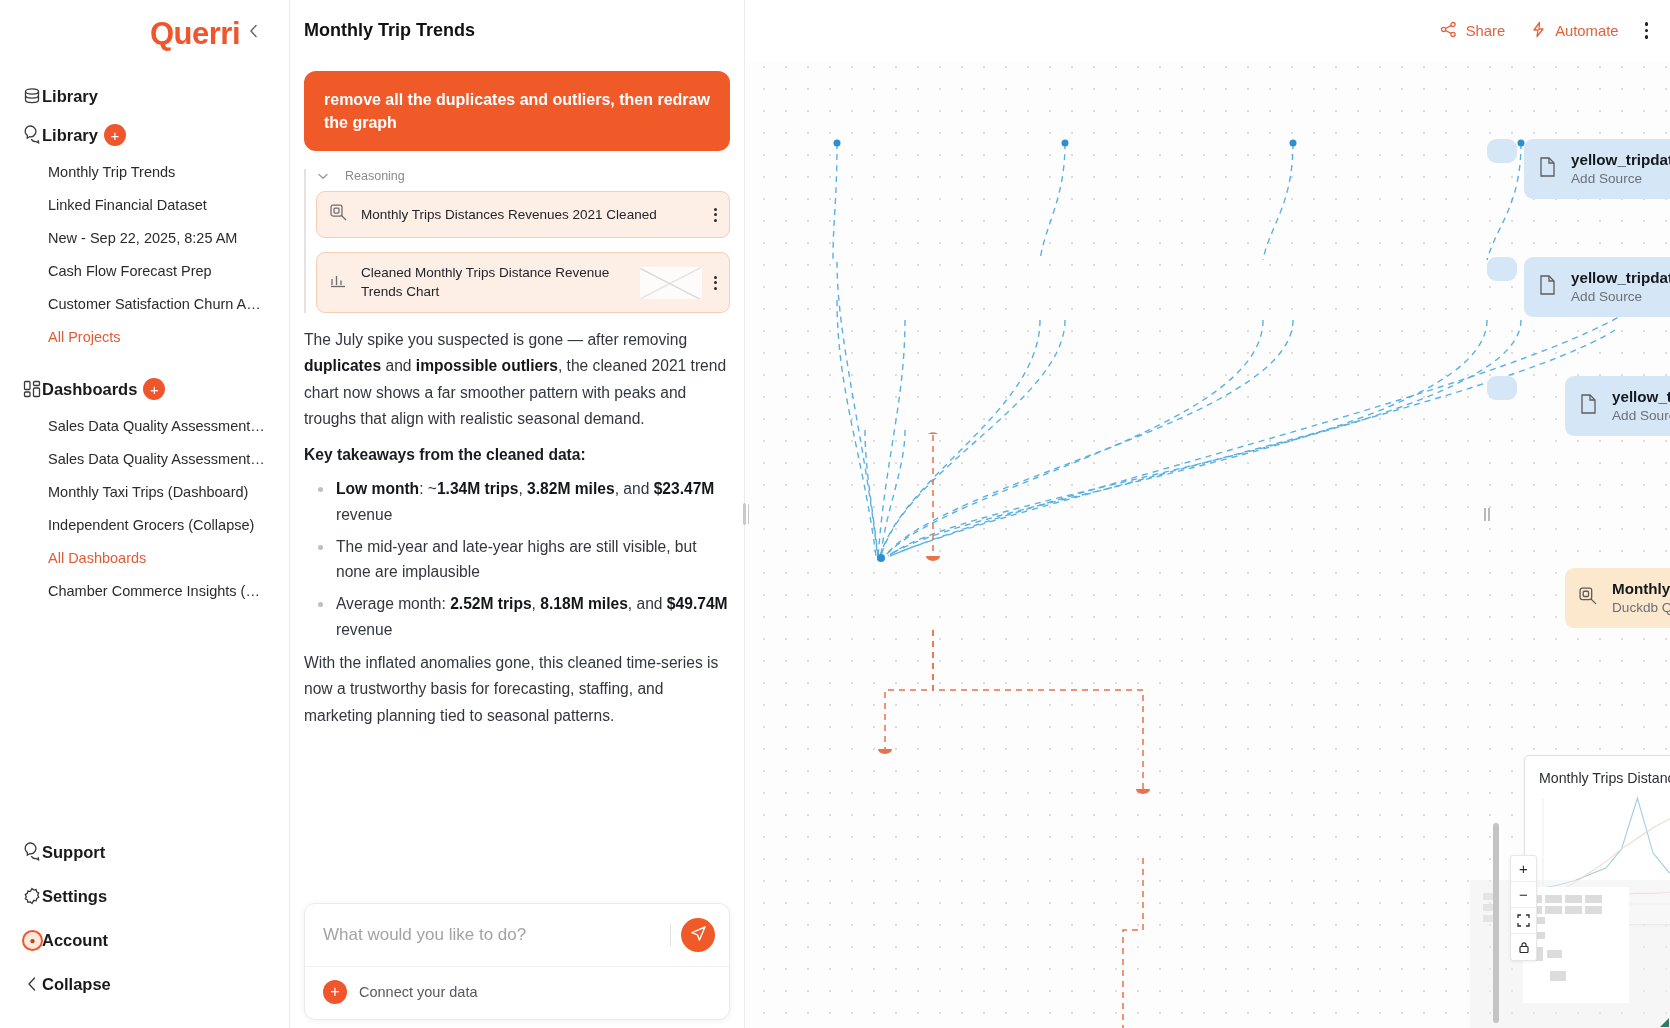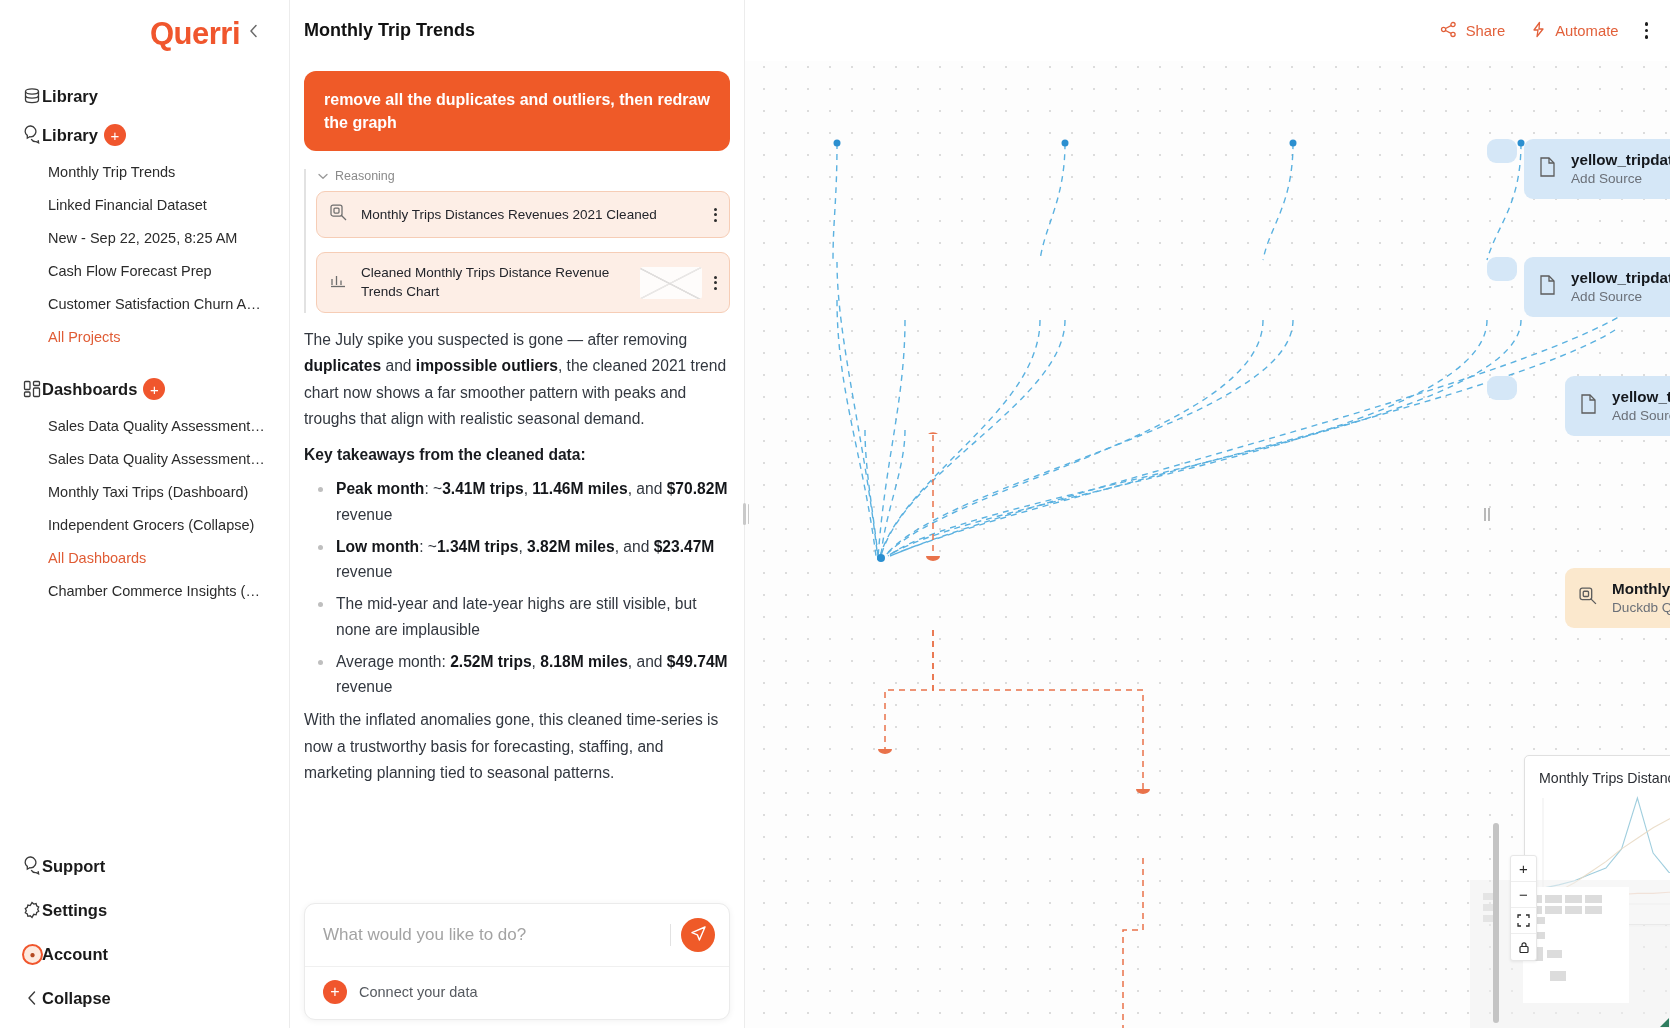--- a/index.html
+++ b/index.html
@@ -45,21 +45,21 @@
   .nav-sub {
     font-size: 14.5px; color: #2b2b2b;
     padding: 8.5px 22px 8.5px 48px; cursor: pointer;
     white-space: nowrap; overflow: hidden; text-overflow: ellipsis;
     max-width: 290px;
   }
   .nav-sub.accent { color: #e05c35; }
   .nav-icon { width: 20px; height: 20px; flex: 0 0 20px; color: #3a3a3a; display:block;}
   .nav-icon svg { display: block; }
 
-  .sidebar-bottom { margin-top: auto; padding-bottom: 8px; }
+  .sidebar-bottom { margin-top: auto; padding-bottom: 22px; }
   .sidebar-bottom .nav-head { padding: 12px 22px; }
   .avatar-icon {
     width: 21px; height: 21px; border-radius: 50%;
     border: 2px solid #f0562d; background: #fdeadf;
     display: flex; align-items: center; justify-content: center;
     font-size: 10px; color: #b34a22;
   }
 
   
   .chat-panel {
@@ -81,21 +81,21 @@
 
   .user-bubble {
     background: #ef5a28; color: #fff;
     border-radius: 12px; padding: 17px 20px;
     font-size: 16px; font-weight: bold; line-height: 1.45;
     margin-bottom: 18px;
   }
 
   .reasoning-wrap { border-left: 2px solid #e2e2e2; padding-left: 0; margin-bottom: 14px;}
   .reasoning-head {
-    display: flex; align-items: center; gap: 7px;
+    display: flex; align-items: center; gap: 17px;
     font-size: 12.5px; color: #8a8a8a; padding: 0 0 8px 12px; cursor: pointer;
   }
   .artifact-card {
     display: flex; align-items: center; gap: 12px;
     background: #fdeee6; border: 1px solid #f6cdb6;
     border-radius: 9px; padding: 11px 12px; margin: 0 0 14px 10px;
     cursor: pointer;
   }
   .artifact-icon { width: 20px; flex: 0 0 20px; color: #6d6d6d; }
   .artifact-title { flex: 1; font-size: 13.5px; color: #23252b; line-height: 1.35; }
@@ -391,21 +391,20 @@
               <i></i>
               <i></i>
             </span>
         </div>
       </div>
 
       <div class="assistant-text">
         <p id="intro-p">The July spike you suspected is gone — after removing <b>duplicates</b> and <b>impossible outliers</b>, the cleaned 2021 trend chart now shows a far smoother pattern with peaks and troughs that align with realistic seasonal demand.</p>
         <span class="h">Key takeaways from the cleaned data:</span>
         <ul class="takeaways" id="takeaways-list">
-            <li><b>Peak month</b>: ~<b>3.41M trips</b>, <b>11.46M miles</b>, and <b>$70.82M</b> revenue</li>
             <li><b>Low month</b>: ~<b>1.34M trips</b>, <b>3.82M miles</b>, and <b>$23.47M</b> revenue</li>
             <li>The mid-year and late-year highs are still visible, but none are implausible</li>
             <li>Average month: <b>2.52M trips</b>, <b>8.18M miles</b>, and <b>$49.74M</b> revenue</li>
           </ul>
         <p>With the inflated anomalies gone, this cleaned time-series is now a trustworthy basis for forecasting, staffing, and marketing planning tied to seasonal patterns.</p>
       </div>
     </div>
 
     <div class="composer">
       <div class="composer-row1">

